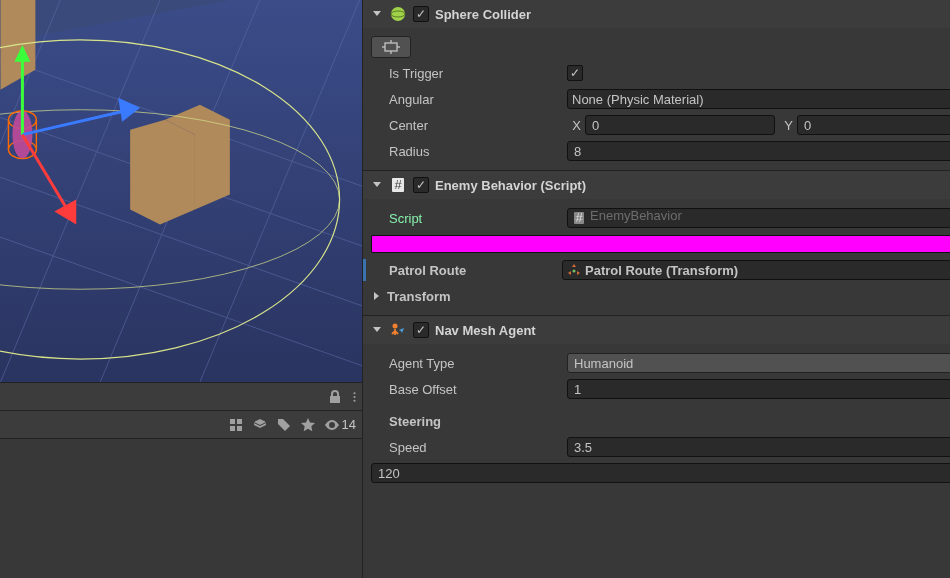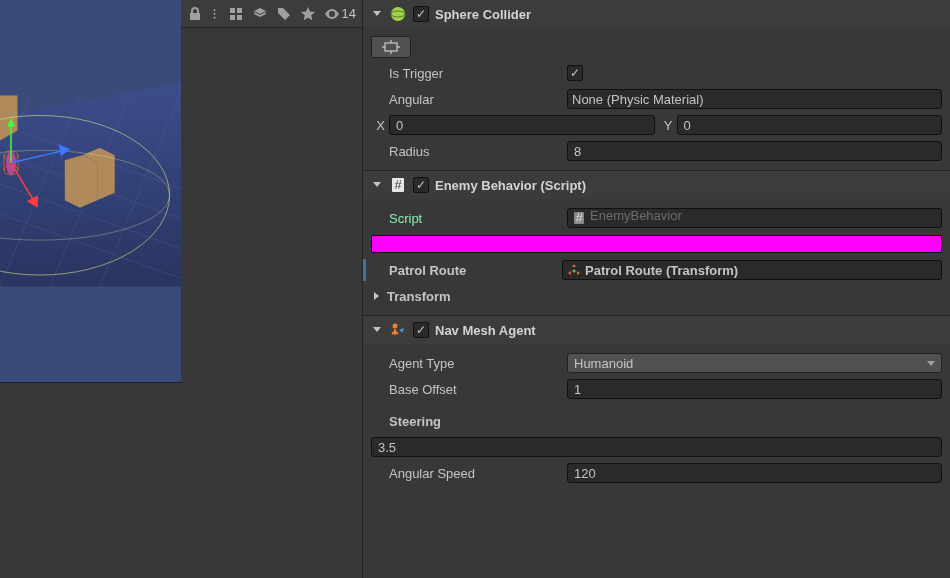--- a/index.html
+++ b/index.html
@@ -1,17 +1,17 @@
 <!DOCTYPE html>
 <html><head>
 <meta charset="utf-8">
 <style>
 * { margin: 0; padding: 0; box-sizing: border-box; font-family: -apple-system, BlinkMacSystemFont, "Segoe UI", sans-serif; font-size: 13px; }
 body { background: #383838; color: #c4c4c4; width: 950px; height: 578px; overflow: hidden; display: flex; }
-.scene-panel { width: 362px; height: 578px; background: #383838; display: flex; }
+.scene-panel { width: 362px; height: 578px; background: #383838; display: flex; flex-direction: column; }
 .scene-view { width: 362px; height: 383px; background: #3a4a7a; position: relative; overflow: hidden; border-bottom: 1px solid #222; }
 .scene-view svg { width: 100%; height: 100%; display: block; }
 .scene-toolbar { height: 28px; background: #3c3c3c; display: flex; align-items: center; justify-content: flex-end; padding: 0 6px; gap: 10px; border-bottom: 1px solid #222; }
 .scene-toolbar2 { height: 28px; background: #3c3c3c; display: flex; align-items: center; justify-content: flex-end; padding: 0 6px; gap: 8px; border-bottom: 1px solid #222; }
 .scene-content { flex: 1; background: #383838; }
 .ic { width: 16px; height: 16px; fill: #a0a0a0; display:block; }
 .count14 { color: #c4c4c4; display: flex; align-items: center; gap: 2px; }
 .inspector { flex: 1; background: #383838; display: flex; flex-direction: column; border-left: 1px solid #222; }
 .comp { border-bottom: 1px solid #222; }
 .comp-header { height: 28px; background: #3c3c3c; display: flex; align-items: center; padding: 0 8px; gap: 6px; }
@@ -169,20 +169,21 @@
       <div class="row">
         <div class="lab">Angular</div>
         <div class="val">
           <div class="obj-field">
             <span>None (Physic Material)</span>
 
           </div>
         </div>
       </div>
       <div class="row">
+        <div class="lab">Center</div>
         <div class="val">
           <span class="vec-lab">X</span>
           <input class="txt-input" value="0" style="">
           <span class="vec-lab">Y</span>
           <input class="txt-input" value="0" style="">
 
         </div>
       </div>
       <div class="row">
         <div class="lab">Radius</div>
@@ -286,26 +287,26 @@
       <div class="row">
         <div class="lab">Base Offset</div>
         <div class="val">
             <input class="txt-input" value="1" style="">
           </div>
       </div>
       <div class="row" style="margin-top:10px">
         <div class="lab bold" style="padding-left:18px">Steering</div>
       </div>
       <div class="row">
+        <div class="lab">Speed</div>
         <div class="val">
             <input class="txt-input" value="3.5" style="">
           </div>
       </div>
       <div class="row">
-        <div class="lab">Angular Speed</div>
         <div class="val">
             <input class="txt-input" value="120" style="">
           </div>
       </div>
     </div>
   </div>
 
 </div>
 
 </body></html>

